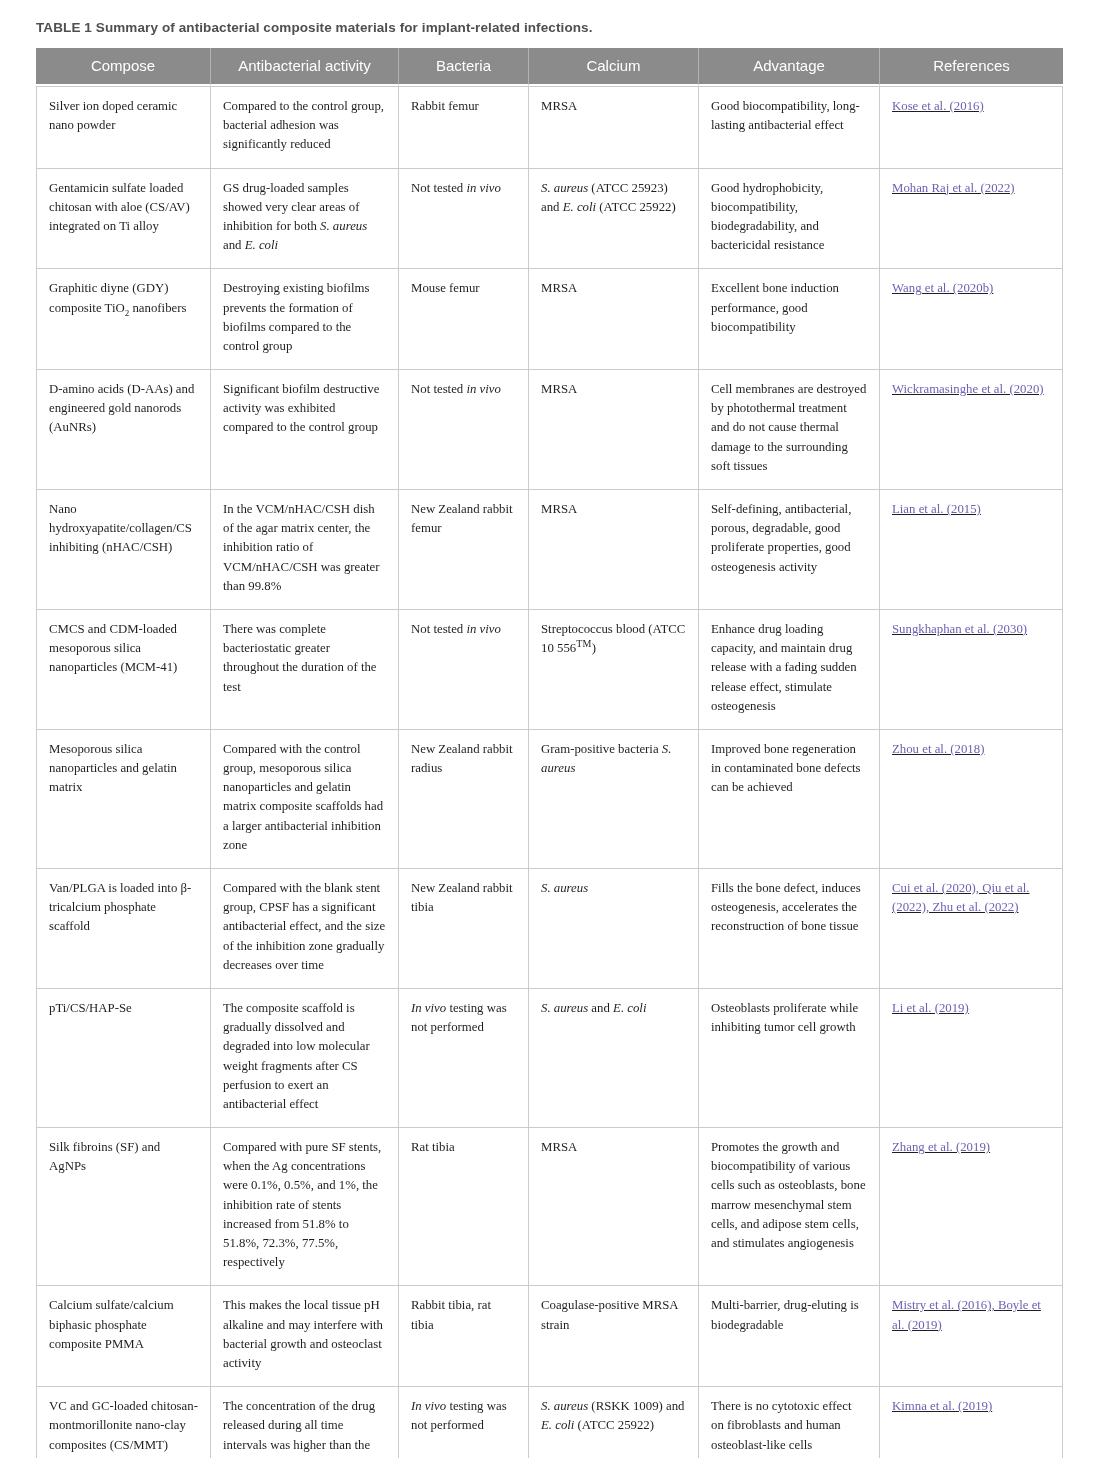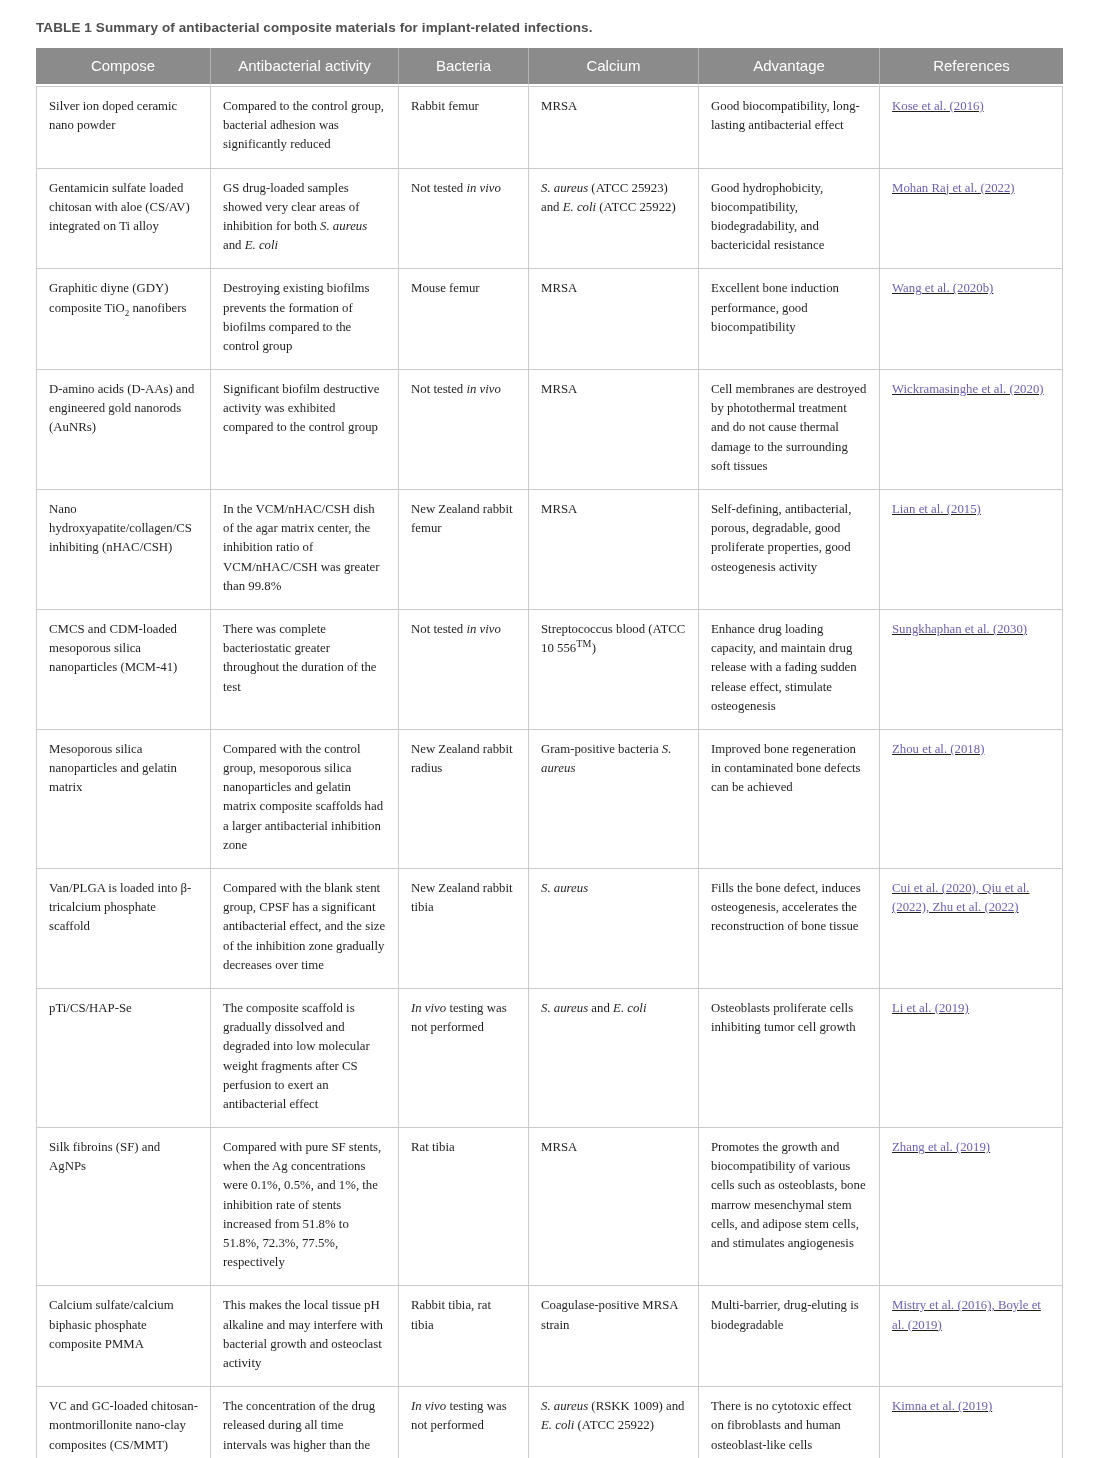--- a/index.html
+++ b/index.html
@@ -164,21 +164,21 @@
     <td class="ref">
       <span>Cui et al. (2020), Qiu et al. (2022), Zhu et al. (2022)</span>
     </td>
   </tr>
 
   <tr>
     <td>pTi/CS/HAP-Se</td>
     <td>The composite scaffold is gradually dissolved and degraded into low molecular weight fragments after CS perfusion to exert an antibacterial effect</td>
     <td><i>In vivo</i> testing was not performed</td>
     <td><i>S. aureus</i> and <i>E. coli</i></td>
-    <td>Osteoblasts proliferate cells inhibiting tumor cell growth</td>
+    <td>Osteoblasts proliferate while inhibiting tumor cell growth</td>
     <td class="ref">
       <span>Li et al. (2019)</span>
     </td>
   </tr>
 
   <tr>
     <td>Silk fibroins (SF) and AgNPs</td>
     <td>Compared with pure SF stents, when the Ag concentrations were 0.1%, 0.5%, and 1%, the inhibition rate of stents increased from 51.8% to 51.8%, 72.3%, 77.5%, respectively</td>
     <td>Rat tibia</td>
     <td>MRSA</td>

